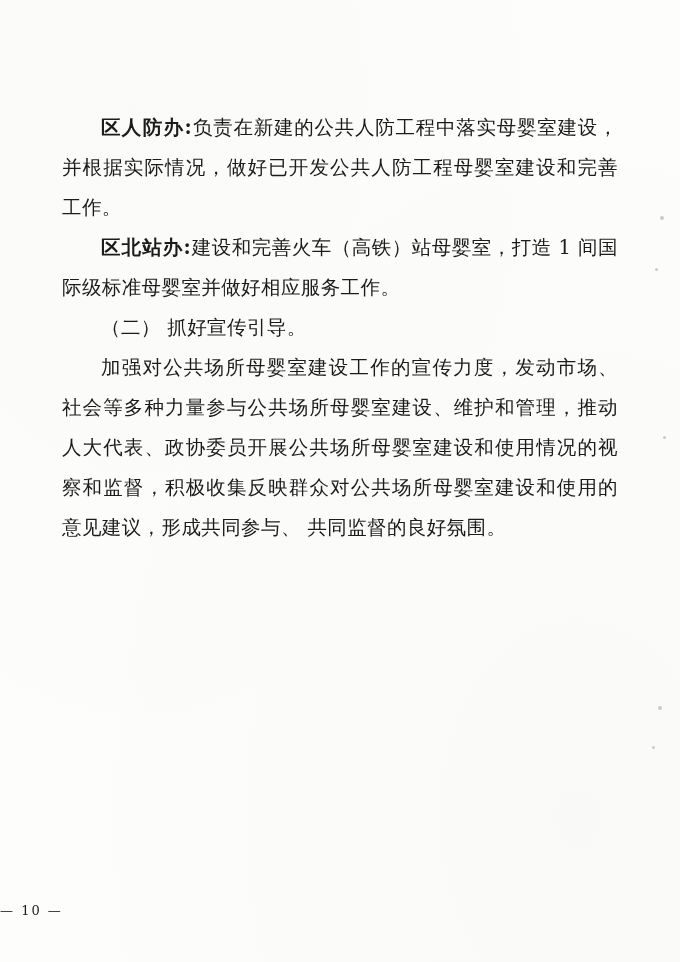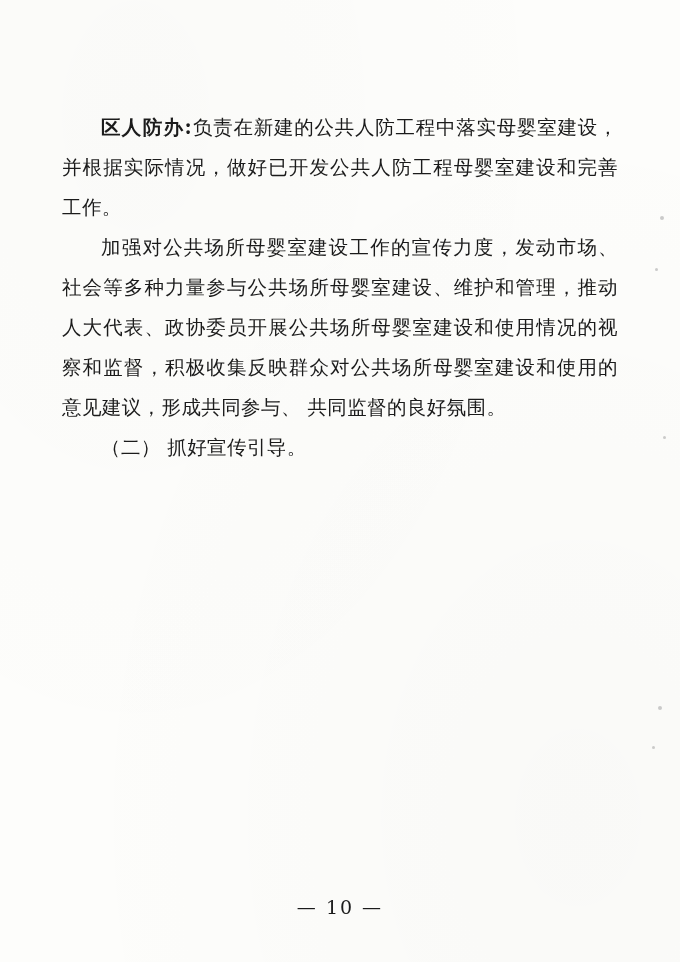--- a/index.html
+++ b/index.html
@@ -48,22 +48,22 @@
     letter-spacing: 1px;
   }
   .para-gap {
     margin-top: 0px;
   }
   .page-number {
     position: absolute;
     left: 0;
     right: 0;
     bottom: 44px;
-    text-align: center;
-    font-size: 19px;
+    text-align: left;
+    font-size: 13px;
     color: #1b1b1b;
     letter-spacing: 2px;
   }
   
   .speck {
     position: absolute;
     background: #b9b9b9;
     border-radius: 50%;
     opacity: 0.75;
   }
@@ -78,28 +78,31 @@
   <div class="speck" style="width:3px;height:3px;top:436px;right:14px;"></div>
   <div class="speck" style="width:4px;height:4px;top:706px;right:18px;"></div>
   <div class="speck" style="width:3px;height:3px;top:746px;right:25px;"></div>
 
   <div class="body-text">
 
     <p>
       <span class="lead">区人防办:</span><span>负责在新建的公共人防工程中落实母婴室建设，并根据实际情况，做好已开发公共人防工程母婴室建设和完善工作。</span>
     </p>
 
+    <p class="para-gap">
+      <span class="lead">区北站办:</span><span>建设和完善火车（高铁）站母婴室，打造 1 间国际级标准母婴室并做好相应服务工作。</span>
+    </p>
 
 
     <p class="para-gap">
-      <span>加强对公共场所母婴室建设工作的宣传力度，发动市场、社会等多种力量参与公共场所母婴室建设、维护和管理，推动人大代表、政协委员开展公共场所母婴室建设和使用情况的视察和监督，积极收集反映群众对公共场所母婴室建设和使用的意见建议，形成共同参与、 共同监督的良好氛围。</span>
+      <span>（二） 抓好宣传引导。</span>
     </p>
 
     <p class="para-gap">
-      <span>（二） 抓好宣传引导。</span>
+      <span>加强对公共场所母婴室建设工作的宣传力度，发动市场、社会等多种力量参与公共场所母婴室建设、维护和管理，推动人大代表、政协委员开展公共场所母婴室建设和使用情况的视察和监督，积极收集反映群众对公共场所母婴室建设和使用的意见建议，形成共同参与、 共同监督的良好氛围。</span>
     </p>
 
 
 
   </div>
 
   <div class="page-number">— 10 —</div>
 
 </div>
 

